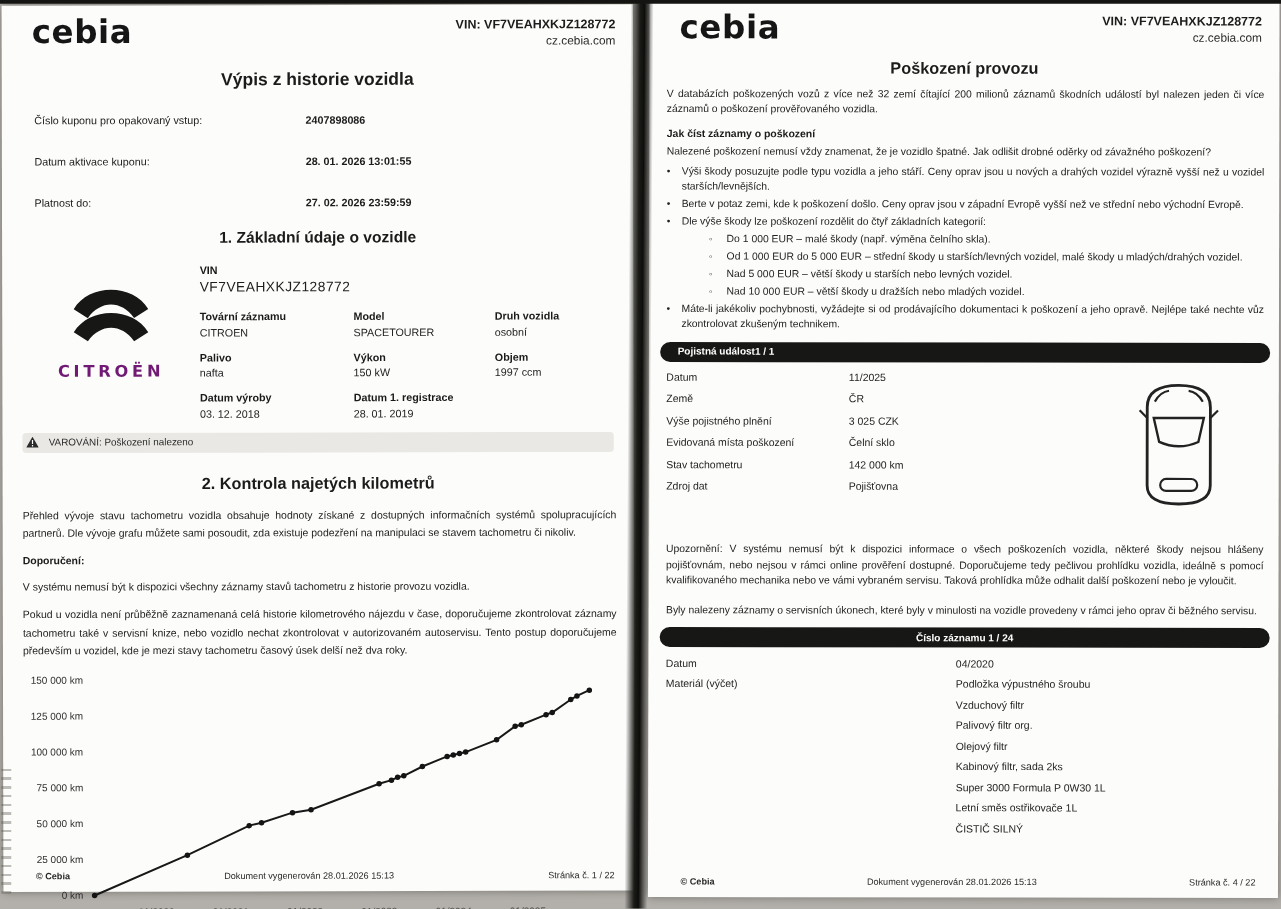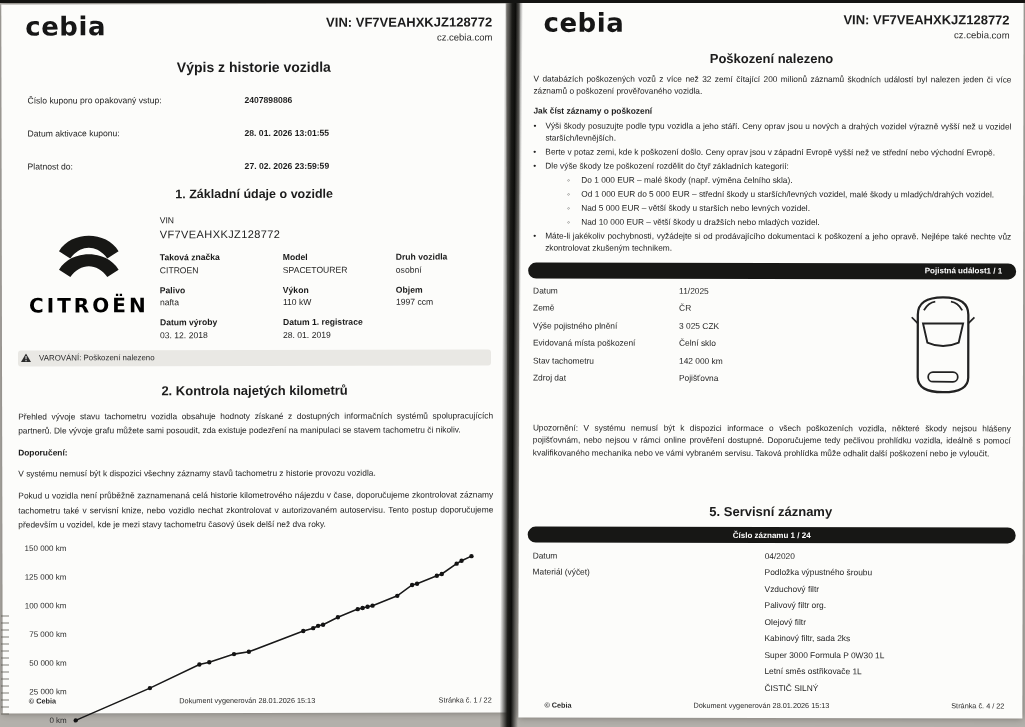--- a/index.html
+++ b/index.html
@@ -24,39 +24,39 @@
     position:absolute; background:#fcfcfa; z-index:1;
     box-shadow:0 0 7px rgba(40,38,34,.45);
   }
   #pageL { left:2px; top:4px; width:505px; height:709px; transform:rotate(-0.12deg); }
   #pageR { left:519px; top:1px; width:504px; height:717px; transform:rotate(0.1deg); }
 
   
   .hdr { display:flex; justify-content:space-between; align-items:flex-start; padding:9px 14px 0 24px; }
   .logo { font-weight:800; font-size:26px; letter-spacing:.5px; color:#161616; line-height:1; font-family:"DejaVu Sans",sans-serif; }
   .hdr-right { text-align:right; padding-top:2px; }
-  .hdr-vin { font-weight:700; font-size:13px; color:#1c1c1c; }
+  .hdr-vin { font-weight:700; font-size:10px; color:#1c1c1c; }
   .hdr-site { font-size:9.5px; margin-top:2px; color:#2a2a2a; }
 
   .h1 { text-align:center; font-weight:700; color:#1b1b1b; }
   #pageL .doc-title { font-size:14px; margin-top:16px; }
   .sec-title { font-size:12.5px; }
 
   
   .coupon { margin:20px 10px 0 26px; display:grid; grid-template-columns:217px 1fr; row-gap:23px; font-size:8.6px; }
   .clabel { color:#222; }
   .cvalue { font-weight:700; color:#1c1c1c; }
 
   
   #sec1-title { margin-top:16px; }
   .vehicle { display:flex; margin:12px 16px 0 16px; }
   .brandcol { width:142px; text-align:center; padding-top:12px; }
-  .brandname { font-weight:700; font-size:20px; letter-spacing:3px; color:#000000; margin-top:8px; font-family:"DejaVu Sans",sans-serif; }
+  .brandname { font-weight:700; font-size:13px; letter-spacing:3px; color:#701a75; margin-top:8px; font-family:"DejaVu Sans",sans-serif; }
   .vdata { flex:1; padding-top:2px; }
-  .vin-lab { font-size:8.6px; font-weight:400; color:#1a1a1a; }
+  .vin-lab { font-size:8.6px; font-weight:700; color:#1a1a1a; }
   .vin-val { font-size:11px; margin-top:3px; letter-spacing:.4px; color:#1d1d1d; }
   .fgrid { display:grid; grid-template-columns:123px 113px 1fr; row-gap:10px; margin-top:12px; }
   .flabel { font-size:8.6px; font-weight:700; color:#1a1a1a; }
   .fvalue { font-size:8.6px; margin-top:2.5px; color:#242424; }
 
   .warnbar { margin:10px 16px 0 16px; background:#e9e8e4; border-radius:3px; height:16px;
     display:flex; align-items:center; gap:8px; padding-left:3px; font-size:7.9px; color:#2a2a2a; }
 
   
   #sec2-title { margin-top:17px; font-size:13px; }
@@ -79,21 +79,21 @@
   .subhead { margin:9px 12px 0 14px; font-size:8.4px; font-weight:700; color:#1b1b1b; }
   .rintro2 { margin-top:3px; }
   .blist { list-style:none; margin:5px 12px 0 14px; }
   .blist li { display:flex; font-size:8.3px; line-height:1.4; margin-top:2.5px; text-align:justify; color:#232323; }
   .blist .mk { width:12px; flex:0 0 12px; text-align:left; }
   .sublist { list-style:none; margin:1px 0 0 0; }
   .sublist li { margin-top:2.5px; }
   .sublist .mk { margin-left:34px; flex:0 0 14px; font-size:7.5px; padding-top:1px; }
 
   .blackbar { margin:8px 7px 0 9px; height:16px; border-radius:8px; background:#171715;
-    color:#fff; display:flex; align-items:center; justify-content:flex-end;
+    color:#fff; display:flex; align-items:center; justify-content:flex-start;
     padding:0 14px; font-size:8px; font-weight:700; }
   .blackbar.center { justify-content:center;text-align:right; }
 
   .insurance { display:flex; margin:7px 12px 0 14px; }
   .itable { flex:1; display:grid; grid-template-columns:146px 1fr; row-gap:7.5px; font-size:8.4px; align-content:start; color:#242424; }
   .caricon { margin:4px 24px 0 0; }
 
   .notice { margin-top:24px; line-height:1.55; }
 
   #sec5-title { margin-top:44px; font-size:13px; }
@@ -137,38 +137,38 @@
         <path d="M7 25 C19 5 53 5 65 25 L54 32 C44 18 28 18 18 32 Z" fill="#171715"></path>
         <path d="M7 43 C19 23 53 23 65 43 L54 50 C44 36 28 36 18 50 Z" fill="#171715"></path>
       </svg>
       <div class="brandname">CITROËN</div>
     </div>
     <div class="vdata">
       <div class="vin-lab">VIN</div>
       <div class="vin-val">VF7VEAHXKJZ128772</div>
       <div class="fgrid">
           <div class="field">
-            <div class="flabel">Taková značka</div>
+            <div class="flabel">Tovární záznamu</div>
             <div class="fvalue">CITROEN</div>
           </div>
           <div class="field">
             <div class="flabel">Model</div>
             <div class="fvalue">SPACETOURER</div>
           </div>
           <div class="field">
             <div class="flabel">Druh vozidla</div>
             <div class="fvalue">osobní</div>
           </div>
           <div class="field">
             <div class="flabel">Palivo</div>
             <div class="fvalue">nafta</div>
           </div>
           <div class="field">
             <div class="flabel">Výkon</div>
-            <div class="fvalue">110 kW</div>
+            <div class="fvalue">150 kW</div>
           </div>
           <div class="field">
             <div class="flabel">Objem</div>
             <div class="fvalue">1997 ccm</div>
           </div>
           <div class="field">
             <div class="flabel">Datum výroby</div>
             <div class="fvalue">03. 12. 2018</div>
           </div>
           <div class="field">
@@ -245,23 +245,24 @@
 
 <div class="page" id="pageR">
   <div class="hdr">
     <div class="logo">cebia</div>
     <div class="hdr-right">
       <div class="hdr-vin">VIN: VF7VEAHXKJZ128772</div>
       <div class="hdr-site">cz.cebia.com</div>
     </div>
   </div>
 
-  <div class="h1 doc-title">Poškození nalezeno</div>
+  <div class="h1 doc-title">Poškození provozu</div>
   <div class="rpara">V databázích poškozených vozů z více než 32 zemí čítající 200 milionů záznamů škodních událostí byl nalezen jeden či více záznamů o poškození prověřovaného vozidla.</div>
   <div class="subhead">Jak číst záznamy o poškození</div>
+  <div class="rpara rintro2">Nalezené poškození nemusí vždy znamenat, že je vozidlo špatné. Jak odlišit drobné oděrky od závažného poškození?</div>
 
   <ul class="blist"><li>
         <span class="mk">•</span>
         <span>Výši škody posuzujte podle typu vozidla a jeho stáří. Ceny oprav jsou u nových a drahých vozidel výrazně vyšší než u vozidel starších/levnějších.</span>
       </li><li>
         <span class="mk">•</span>
         <span>Berte v potaz zemi, kde k poškození došlo. Ceny oprav jsou v západní Evropě vyšší než ve střední nebo východní Evropě.</span>
       </li><li>
         <span class="mk">•</span>
         <span>Dle výše škody lze poškození rozdělit do čtyř základních kategorií:</span>
@@ -308,21 +309,21 @@
       <path d="M66 23 Q61 14 53 13" fill="none" stroke="#222" stroke-width="2"></path>
       <path d="M21 38 L67 38 L62 60 Q44 68 26 60 Z" fill="none" stroke="#222" stroke-width="2.2"></path>
       <line x1="15" y1="38" x2="8" y2="31" stroke="#222" stroke-width="2"></line>
       <line x1="73" y1="38" x2="80" y2="31" stroke="#222" stroke-width="2"></line>
       <rect x="27" y="94" width="34" height="11" rx="5.5" fill="none" stroke="#222" stroke-width="2"></rect>
     </svg>
   </div>
 
   <div class="rpara notice">Upozornění: V systému nemusí být k dispozici informace o všech poškozeních vozidla, některé škody nejsou hlášeny pojišťovnám, nebo nejsou v rámci online prověření dostupné. Doporučujeme tedy pečlivou prohlídku vozidla, ideálně s pomocí kvalifikovaného mechanika nebo ve vámi vybraném servisu. Taková prohlídka může odhalit další poškození nebo je vyloučit.</div>
 
-  <div class="h1 sec-title" id="sec5-title">5. Servisní záznamy</div>
+  <div class="rpara s5intro">Byly nalezeny záznamy o servisních úkonech, které byly v minulosti na vozidle provedeny v rámci jeho oprav či běžného servisu.</div>
 
   <div class="blackbar center">
     <span>Číslo záznamu 1 / 24</span>
   </div>
 
   <div class="srec">
     <div>Datum</div>
     <div>04/2020</div>
     <div>Materiál (výčet)</div>
     <div class="mat-items">

